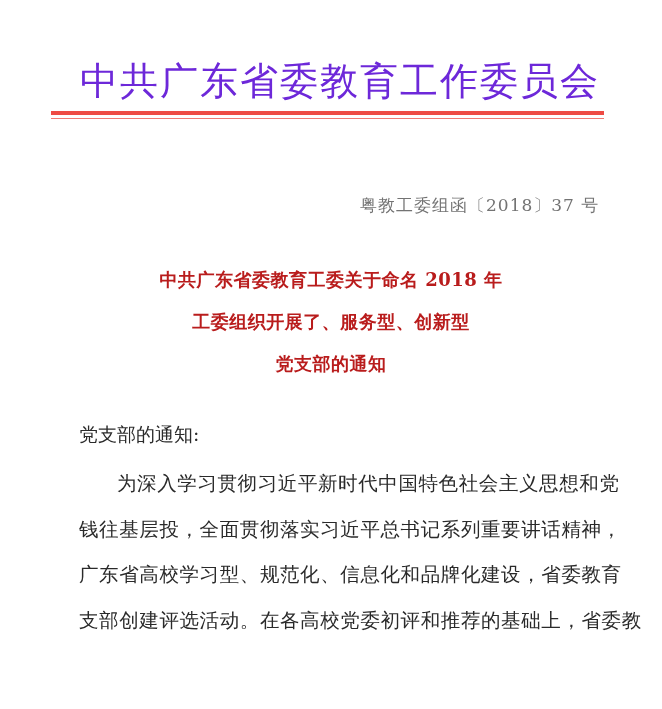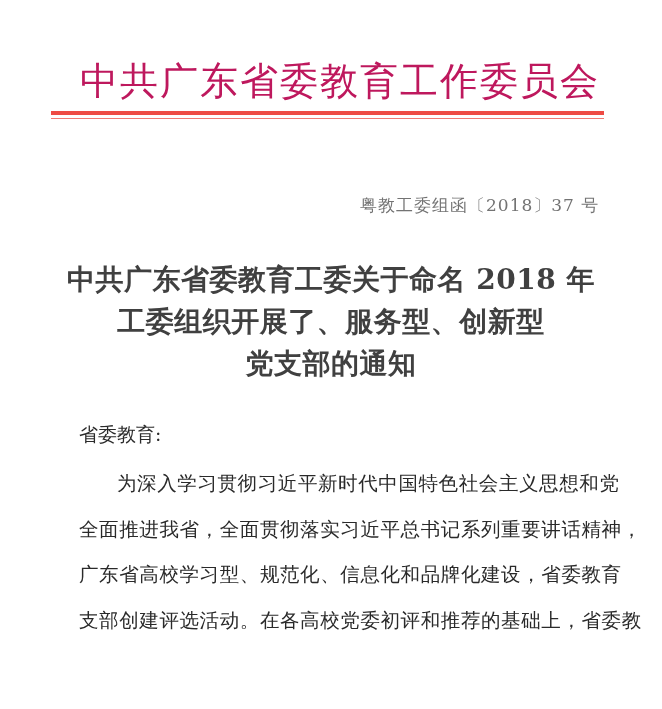--- a/index.html
+++ b/index.html
@@ -4,41 +4,41 @@
 <style>
   html, body { margin: 0; padding: 0; }
   body {
     width: 662px; height: 709px; overflow: hidden;
     background: #ffffff; position: relative;
     font-family: "DejaVu Serif", "Liberation Serif", serif;
     color: #2a2a2a;
   }
   .header-title {
     position: absolute; left: 80px; top: 58px; width: 490px;
-    font-size: 38px; line-height: 46px; color: #be185d;
+    font-size: 38px; line-height: 46px; color: #6d28d9;
     letter-spacing: 2px; white-space: nowrap;
     font-family: "DejaVu Serif", serif; font-weight: normal;
   }
   .rule-thick {
     position: absolute; left: 51px; top: 111px; width: 553px; height: 4px;
     background: #ee4b44;
   }
   .rule-thin {
     position: absolute; left: 51px; top: 118px; width: 553px; height: 1px;
     background: #f07a74;
   }
   .doc-number {
     position: absolute; left: 360px; top: 193px;
     font-size: 17px; line-height: 24px; color: #737373;
     white-space: nowrap; letter-spacing: 1px;
   }
   .doc-title {
     position: absolute; left: 60px; top: 259px; width: 542px;
-    text-align: center; font-weight: bold; font-size: 28px;
-    line-height: 42px; color: #404040;
+    text-align: center; font-weight: bold; font-size: 18px;
+    line-height: 42px; color: #b91c1c;
   }
   .doc-title div { white-space: nowrap; letter-spacing: 0.5px; }
   .salutation {
     position: absolute; left: 79px; top: 420px;
     font-size: 19px; line-height: 28px; white-space: nowrap;
   }
   .body-text {
     position: absolute; left: 79px; top: 463px; width: 560px;
     font-size: 19.5px; line-height: 45.5px;
   }
@@ -53,21 +53,21 @@
 <div class="rule-thin"></div>
 
 <div class="doc-number">粤教工委组函〔2018〕37 号</div>
 
 <div class="doc-title">
   <div>中共广东省委教育工委关于命名 2018 年</div>
   <div>工委组织开展了、服务型、创新型</div>
   <div>党支部的通知</div>
 </div>
 
-<div class="salutation">省委教育:</div>
+<div class="salutation">党支部的通知:</div>
 
 <div class="body-text">
   <div class="indent">为深入学习贯彻习近平新时代中国特色社会主义思想和党</div>
-  <div>全面推进我省，全面贯彻落实习近平总书记系列重要讲话精神，</div>
+  <div>钱往基层投，全面贯彻落实习近平总书记系列重要讲话精神，</div>
   <div>广东省高校学习型、规范化、信息化和品牌化建设，省委教育</div>
   <div>支部创建评选活动。在各高校党委初评和推荐的基础上，省委教</div>
 
 </div>
 
 </body></html>

